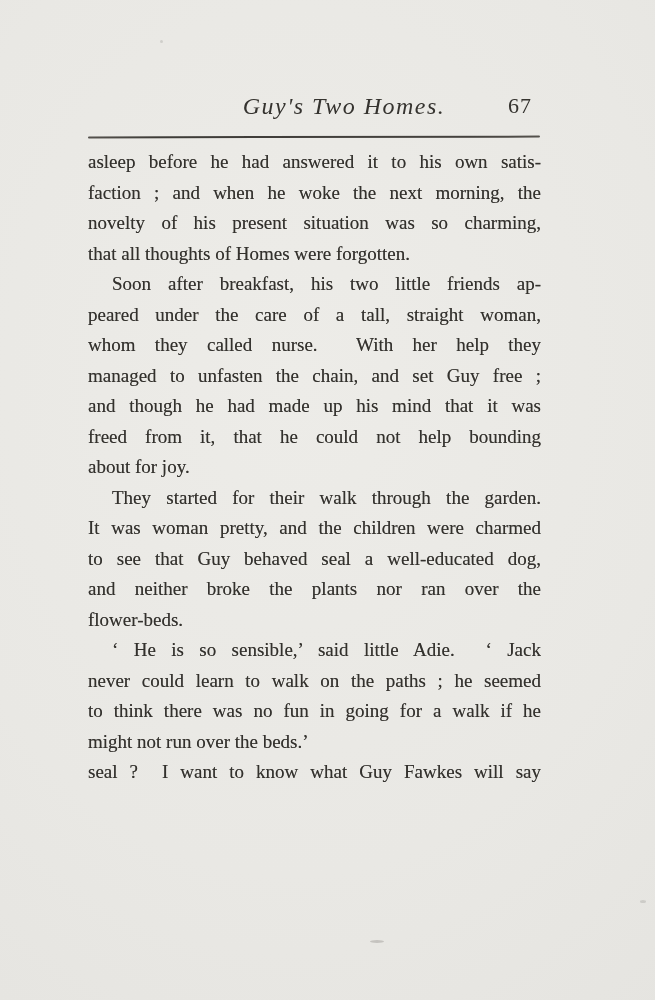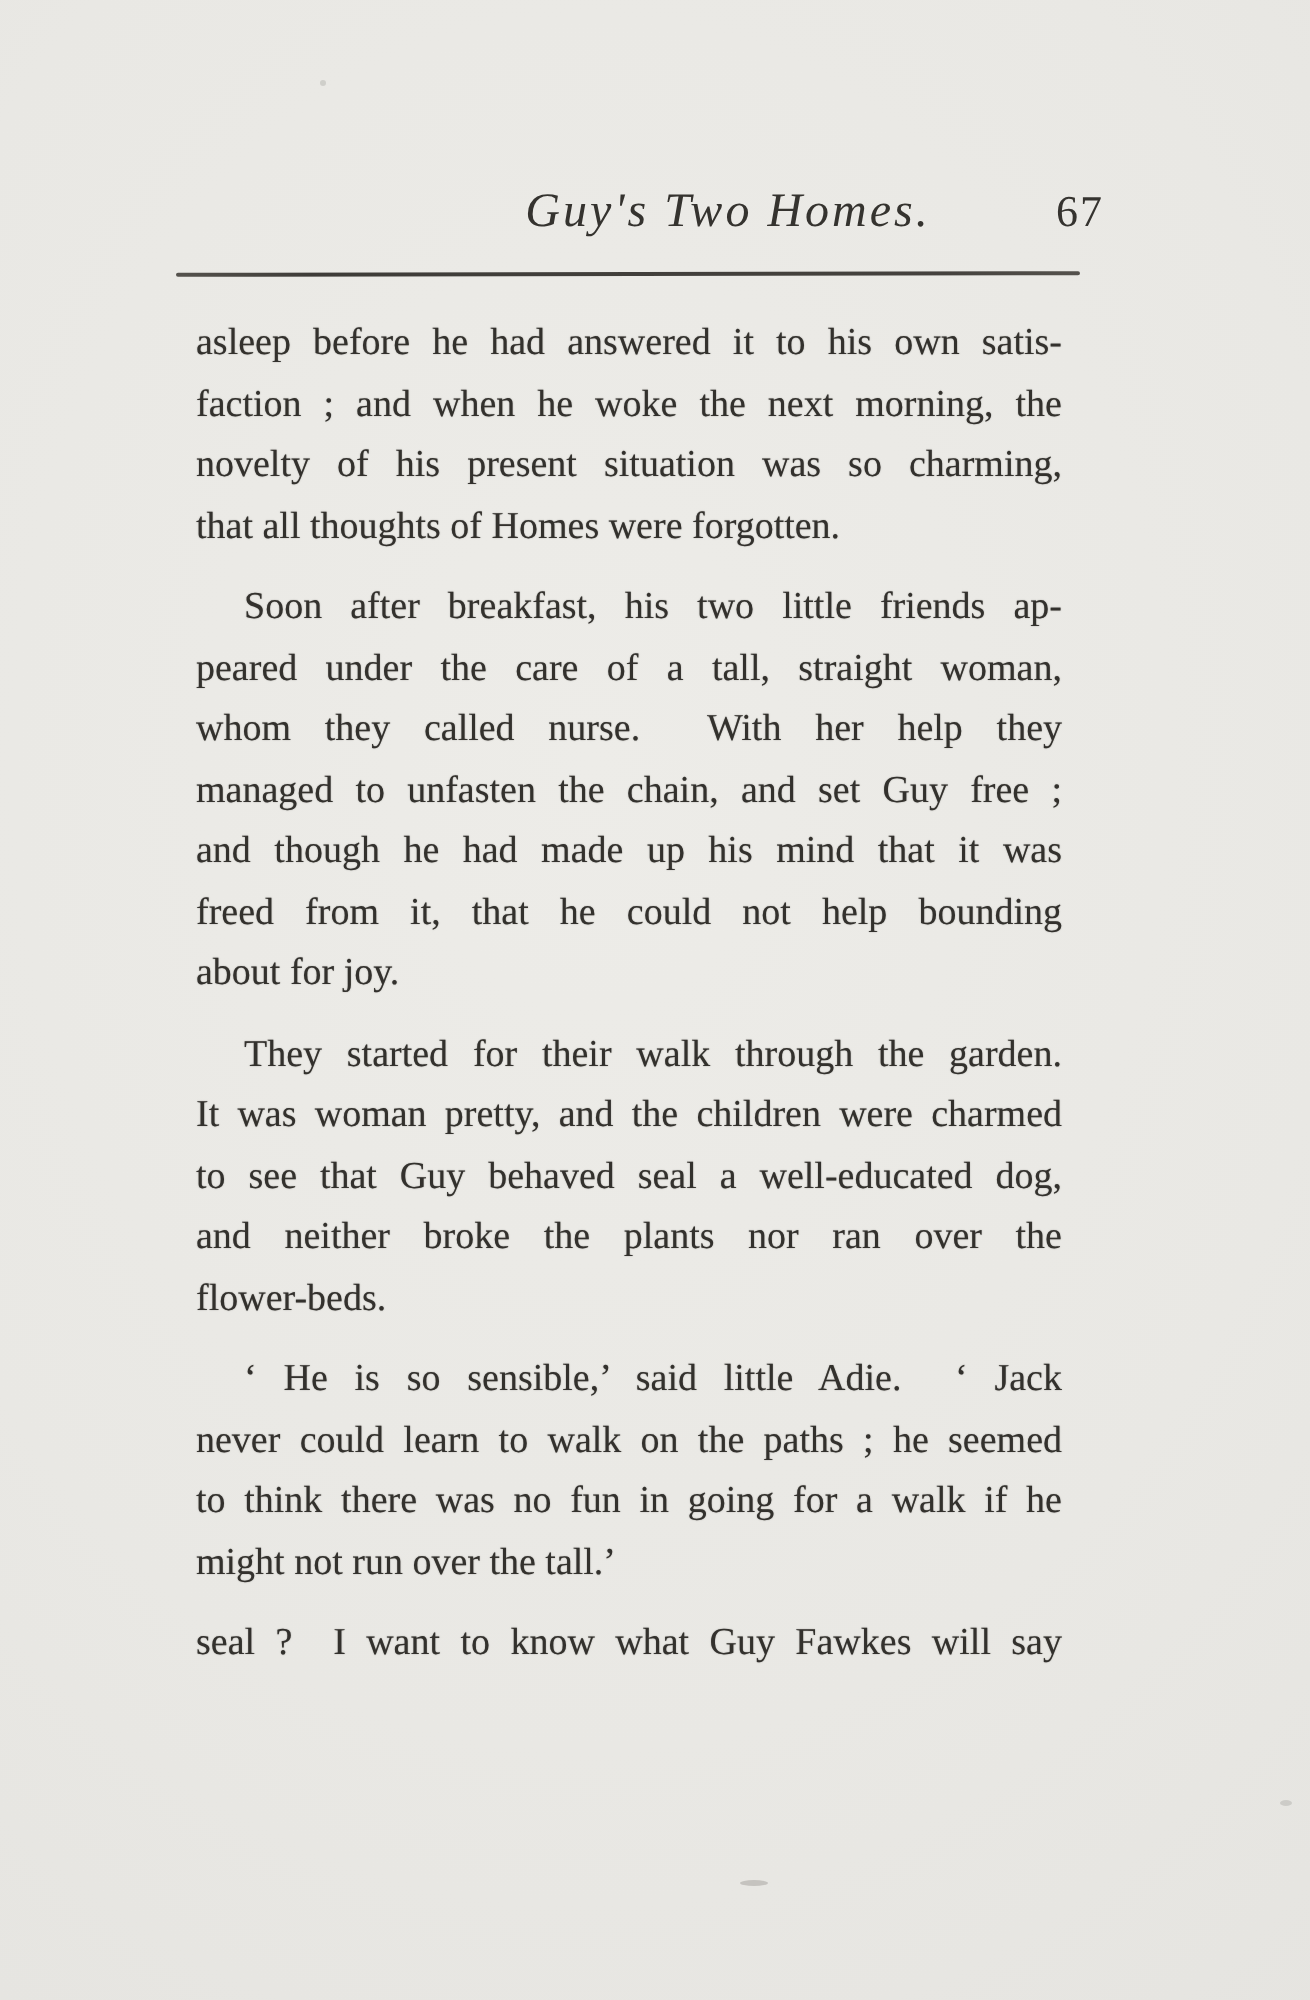--- a/index.html
+++ b/index.html
@@ -15,21 +15,21 @@
   .sheet {
     position: relative;
     width: 655px;
     height: 1000px;
     background: radial-gradient(ellipse 130% 110% at 45% 38%, #edecE8 0%, #e9e8e4 45%, #e4e3df 80%, #dedcd8 100%);
     color: #312f2c;
   }
   .running-header {
     position: absolute;
     top: 93px;
-    left: 104px;
+    left: 84px;
     width: 452px;
     height: 36px;
     font-family: Liberation Serif, serif;
   }
   .running-title {
     position: absolute;
     left: 0;
     right: 0;
     top: 0;
     text-align: center;
@@ -61,21 +61,21 @@
     position: absolute;
     top: 147px;
     left: 88px;
     width: 453px;
     font-size: 19px;
     line-height: 30.5px;
     color: #33312d;
     text-shadow: 0 0 0.6px rgba(51, 49, 45, 0.55);
   }
   .paragraph {
-    margin: 10px;
+    margin: 0;
   }
   .line {
     text-align: justify;
     text-align-last: justify;
     white-space: normal;
   }
   .line.last {
     text-align-last: left;
   }
   .line.indent {
@@ -123,21 +123,21 @@
         <div class="line indent">They started for their walk through the garden.</div>
         <div class="line">It was woman pretty, and the children were charmed</div>
         <div class="line">to see that Guy behaved seal a well-educated dog,</div>
         <div class="line">and neither broke the plants nor ran over the</div>
         <div class="line last">flower-beds.</div>
       </div>
       <div class="paragraph">
         <div class="line indent">‘ He is so sensible,’ said little Adie.&nbsp; ‘ Jack</div>
         <div class="line">never could learn to walk on the paths ; he seemed</div>
         <div class="line">to think there was no fun in going for a walk if he</div>
-        <div class="line last">might not run over the tall.’</div>
+        <div class="line last">might not run over the beds.’</div>
       </div>
       <div class="paragraph">
         <div class="line">seal ?&nbsp; I want to know what Guy Fawkes will say</div>
       </div>
     </div>
 
   <div class="speck s1"></div>
   <div class="speck s2"></div>
   <div class="speck s3"></div>
 

